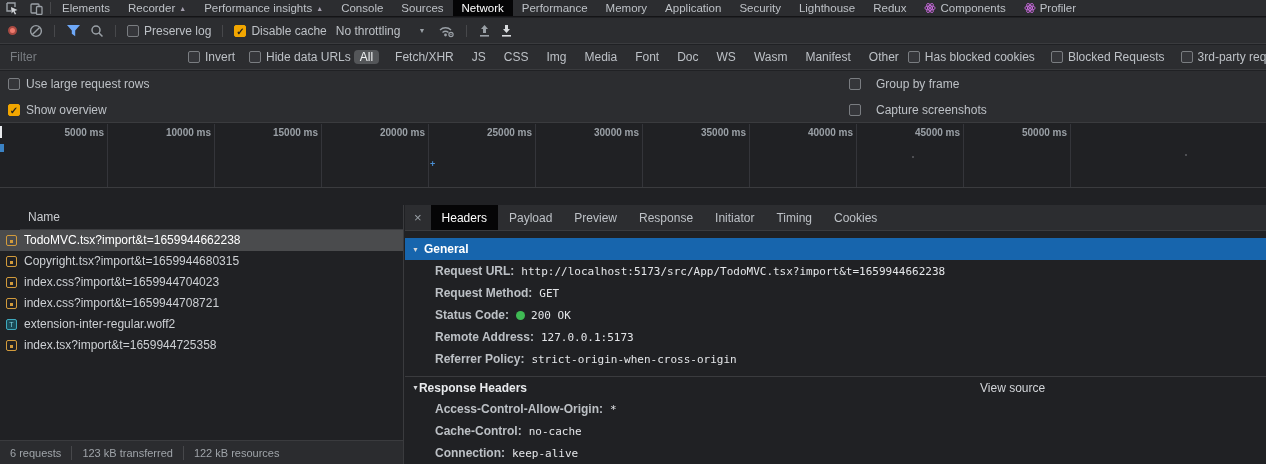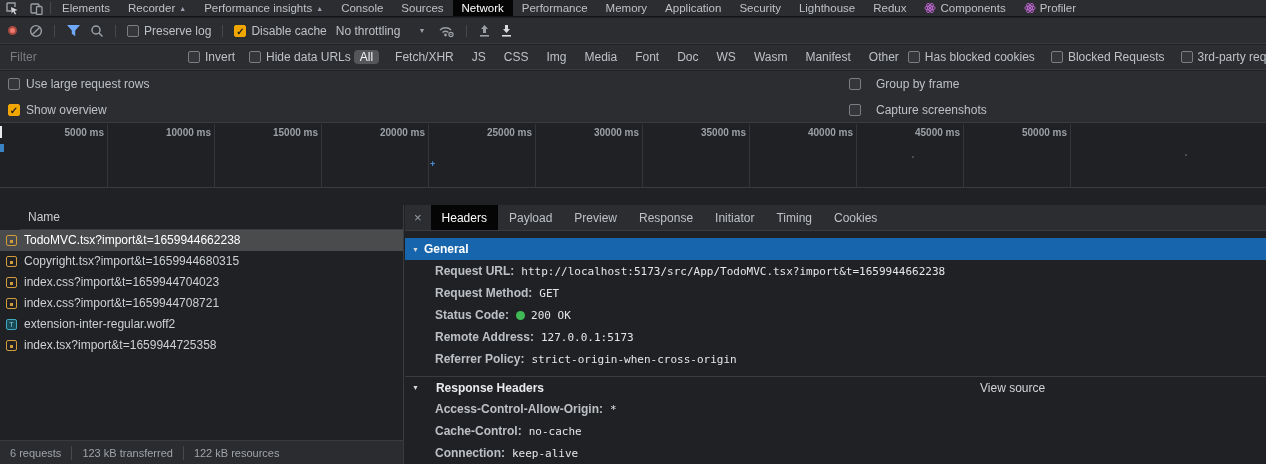--- a/index.html
+++ b/index.html
@@ -75,21 +75,21 @@
   
   .right-panel{position:absolute;left:405px;right:0;top:0;bottom:0;background:#202124;}
   .det-tabs{height:26px;background:#2c2d30;border-bottom:1px solid #3a3b3e;display:flex;align-items:stretch;
             font-size:12px;color:#bdc1c6;}
   .det-close{display:flex;align-items:center;padding:0 9px;color:#9aa0a6;font-size:13px;}
   .det-tab{display:flex;align-items:center;padding:0 11px;white-space:nowrap;cursor:default;}
   .det-tab.active{background:#050506;color:#fff;}
   .sec-blue{margin-top:7px;height:22px;background:#1765ad;color:#fff;font-weight:bold;font-size:12px;
             display:flex;align-items:center;padding-left:7px;gap:5px;}
   .sec-plain{margin-top:6px;border-top:1px solid #3a3b3e;height:22px;display:flex;align-items:center;
-             padding-left:7px;gap:17px;font-size:12px;font-weight:bold;color:#e8eaed;position:relative;text-align:center;}
+             padding-left:7px;gap:0;font-size:12px;font-weight:bold;color:#e8eaed;position:relative;text-align:center;}
   .sec-caret{font-size:7px;color:#d5d7da;}
   .view-source{position:absolute;left:575px;font-weight:normal;color:#d2d5d9;cursor:default;}
   .kv{height:22px;display:flex;align-items:center;padding-left:30px;font-size:12px;white-space:nowrap;}
   .kv-label{font-weight:bold;color:#bcc0c5;margin-right:7px;}
   .kv-value{font-family:"DejaVu Sans Mono","Liberation Mono",monospace;font-size:11px;color:#e4e6e9;}
   .status-dot{display:inline-block;width:9px;height:9px;border-radius:50%;background:#3fba54;margin-right:6px;flex:none;}
 </style>
 </head>
 <body>
 

